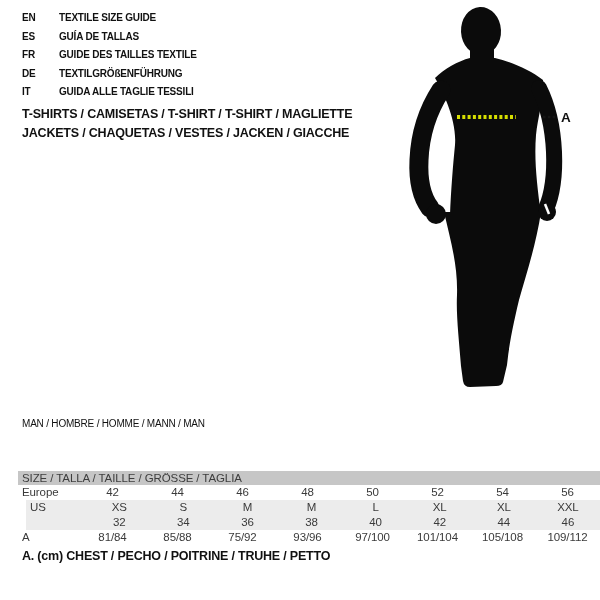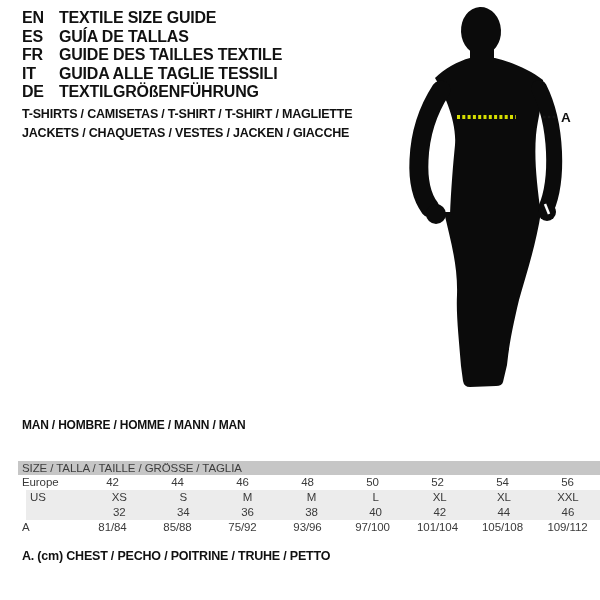--- a/index.html
+++ b/index.html
@@ -2,30 +2,30 @@
 <html style="--header_bg: #c6c6c6; --shaded_bg: #ececec; --chest_dash: #d7df00; --silhouette: #0b0b0b;"><head>
 <meta charset="utf-8">
 <style>
   html,body{margin:0;padding:0;}
   body{
     width:600px;height:600px;position:relative;background:#ffffff;
     font-family:"Liberation Sans", sans-serif;color:#111;overflow:hidden;
   }
   
   .lang-list{position:absolute;left:22px;top:9px;}
-  .lang-row{display:flex;line-height:18.6px;font-size:16px;font-weight:bold;letter-spacing:-0.2px;}
+  .lang-row{display:flex;line-height:18.6px;font-size:10px;font-weight:bold;letter-spacing:-0.2px;}
   .lang-code{width:37px;}
   
   .categories{position:absolute;left:22px;top:105px;font-size:12.5px;font-weight:bold;line-height:18.5px;letter-spacing:-0.2px;}
   
   .figure-wrap{position:absolute;left:400px;top:0;width:200px;height:400px;}
   
-  .section-title{position:absolute;left:22px;top:418px;font-size:12px;font-weight:bold;letter-spacing:-0.2px;}
+  .section-title{position:absolute;left:22px;top:418px;font-size:10px;font-weight:normal;letter-spacing:-0.2px;}
   
-  .size-table{position:absolute;left:18px;top:461px;width:582px;font-size:11.5px;color:#3a3a3a;letter-spacing:-0.1px;}
+  .size-table{position:absolute;left:18px;top:471px;width:582px;font-size:11.5px;color:#3a3a3a;letter-spacing:-0.1px;}
   .t-header{background:var(--header_bg,#c6c6c6);height:14px;line-height:14px;padding-left:4px;color:#3d3d3d;}
   .t-row{display:flex;height:15px;line-height:15px;justify-content:space-between;}
   .t-row.shaded{background:var(--shaded_bg,#ececec);margin-left:8px;}
   .t-label{width:62px;padding-left:4px;box-sizing:border-box;text-align:left;}
   .t-cell{width:65px;text-align:center;}
   
   .footnote{position:absolute;left:22px;top:549px;font-size:12.5px;font-weight:bold;letter-spacing:-0.2px;}
 </style>
 </head>
 <body>
@@ -37,26 +37,26 @@
     </div>
     <div class="lang-row">
       <span class="lang-code">ES</span>
       <span class="lang-label">GUÍA DE TALLAS</span>
     </div>
     <div class="lang-row">
       <span class="lang-code">FR</span>
       <span class="lang-label">GUIDE DES TAILLES TEXTILE</span>
     </div>
     <div class="lang-row">
+      <span class="lang-code">DE</span>
+      <span class="lang-label">TEXTILGRÖßENFÜHRUNG</span>
+    </div>
+    <div class="lang-row">
       <span class="lang-code">IT</span>
       <span class="lang-label">GUIDA ALLE TAGLIE TESSILI</span>
-    </div>
-    <div class="lang-row">
-      <span class="lang-code">DE</span>
-      <span class="lang-label">TEXTILGRÖßENFÜHRUNG</span>
     </div>
   </div>
 
 <div class="categories">
   <div>T-SHIRTS / CAMISETAS / T-SHIRT / T-SHIRT / MAGLIETTE</div>
   <div>JACKETS / CHAQUETAS / VESTES / JACKEN / GIACCHE</div>
 </div>
 
 <div class="figure-wrap">
   <svg width="200" height="400" viewBox="400 0 200 400" xmlns="http://www.w3.org/2000/svg">

